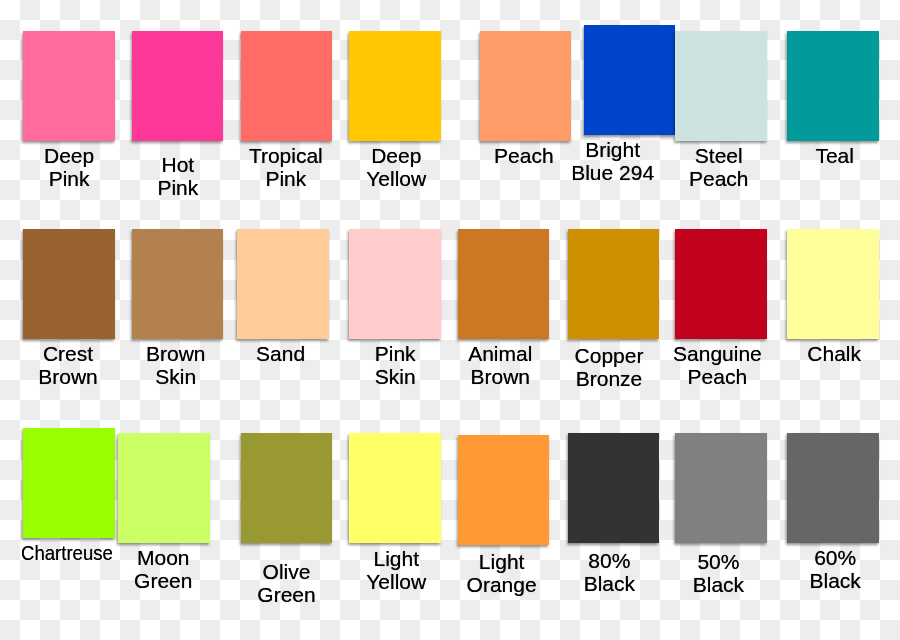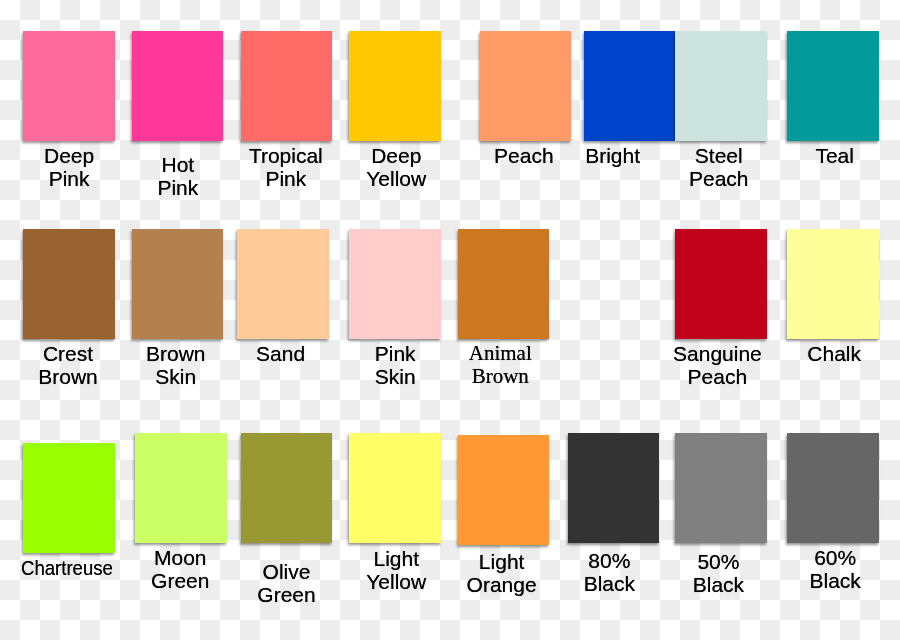--- a/index.html
+++ b/index.html
@@ -62,24 +62,25 @@
         <span class="lw"><span class="ln">Deep</span></span>
         <span class="lw"><span class="ln">Yellow</span></span>
       </div>
     </div>
     <div class="cell" style="left: 457.5px; top: 31px; margin-left: 22px;">
       <div class="sw" style="background: rgb(255, 155, 102); height: 110px; margin-top: 0px;"></div>
       <div class="lbl" style="top: 113px; left: 44.35px;">
         <span class="lw"><span class="ln">Peach</span></span>
       </div>
     </div>
-    <div class="cell" style="left: 567.7px; top: 31px; padding-left: 16px;">
+    <div class="cell" style="left: 567.7px; top: 25px; padding-left: 16px;">
       <div class="sw" style="background: rgb(0, 68, 204); height: 110px; margin-top: 0px;"></div>
       <div class="lbl" style="top: 113px; left: 44.95px;">
         <span class="lw"><span class="ln">Bright</span></span>
+        <span class="lw"><span class="ln">Blue 294</span></span>
       </div>
     </div>
     <div class="cell" style="left: 675.35px; top: 31px;">
       <div class="sw" style="background: rgb(204, 227, 224); height: 110px; margin-top: 0px;"></div>
       <div class="lbl" style="top: 113px; left: 43.45px;">
         <span class="lw"><span class="ln">Steel</span></span>
         <span class="lw"><span class="ln">Peach</span></span>
       </div>
     </div>
     <div class="cell" style="left: 787.25px; top: 31px;">
@@ -110,45 +111,52 @@
     </div>
     <div class="cell" style="left: 349px; top: 229.4px;">
       <div class="sw" style="background: rgb(255, 204, 204); height: 110px; margin-top: 0px;"></div>
       <div class="lbl" style="top: 113px; left: 46.15px;">
         <span class="lw"><span class="ln">Pink</span></span>
         <span class="lw"><span class="ln">Skin</span></span>
       </div>
     </div>
     <div class="cell" style="left: 457.5px; top: 229.4px;">
       <div class="sw" style="background: rgb(204, 119, 34); height: 110px; margin-top: 0px;"></div>
-      <div class="lbl" style="top: 113px; left: 42.75px; font-family: Liberation Serif, serif;">
+      <div class="lbl" style="top: 113px; left: 42.75px;">
         <span class="lw"><span class="ln">Animal</span></span>
         <span class="lw"><span class="ln">Brown</span></span>
+      </div>
+    </div>
+    <div class="cell" style="left: 567.7px; top: 229.4px;">
+      <div class="sw" style="background: rgb(204, 144, 0); height: 110px; margin-top: 0px;"></div>
+      <div class="lbl" style="top: 115px; left: 41.35px;">
+        <span class="lw"><span class="ln">Copper</span></span>
+        <span class="lw"><span class="ln">Bronze</span></span>
       </div>
     </div>
     <div class="cell" style="left: 675.35px; top: 229.4px;">
       <div class="sw" style="background: rgb(194, 2, 28); height: 110px; margin-top: 0px;"></div>
       <div class="lbl" style="top: 113px; left: 42.05px;">
         <span class="lw"><span class="ln">Sanguine</span></span>
         <span class="lw"><span class="ln">Peach</span></span>
       </div>
     </div>
     <div class="cell" style="left: 787.25px; top: 229.4px;">
       <div class="sw" style="background: rgb(255, 255, 153); height: 110px; margin-top: 0px;"></div>
       <div class="lbl" style="top: 113px; left: 46.95px;">
         <span class="lw"><span class="ln">Chalk</span></span>
       </div>
     </div>
-    <div class="cell" style="left: 23.05px; top: 443px;">
+    <div class="cell" style="left: 23.05px; top: 428px;">
       <div class="sw" style="background: rgb(153, 255, 0); height: 110px; margin-top: 0px;"></div>
       <div class="lbl" style="top: 113px; left: 44.25px;">
         <span class="lw"><span class="ln" style="transform: scaleX(0.885547);">Chartreuse</span></span>
       </div>
     </div>
-    <div class="cell" style="left: 135px; top: 433.4px; border-radius: 20px;">
+    <div class="cell" style="left: 118px; top: 433.4px; border-radius: 20px;">
       <div class="sw" style="background: rgb(204, 255, 102); height: 110px; margin-top: 0px;"></div>
       <div class="lbl" style="top: 113px; left: 45.25px;">
         <span class="lw"><span class="ln">Moon</span></span>
         <span class="lw"><span class="ln">Green</span></span>
       </div>
     </div>
     <div class="cell" style="left: 240.8px; top: 433.4px;">
       <div class="sw" style="background: rgb(153, 153, 51); height: 110px; margin-top: 0px;"></div>
       <div class="lbl" style="top: 113px; left: 45.75px; margin-top: 14px;">
         <span class="lw"><span class="ln">Olive</span></span>

